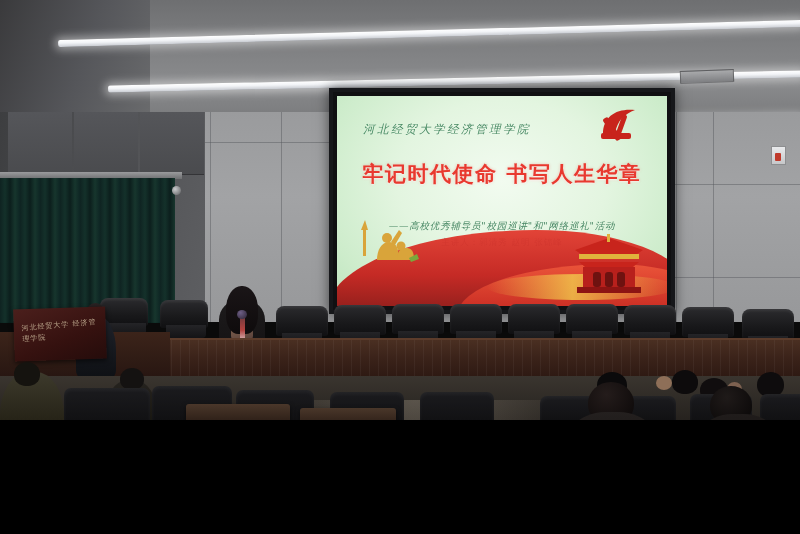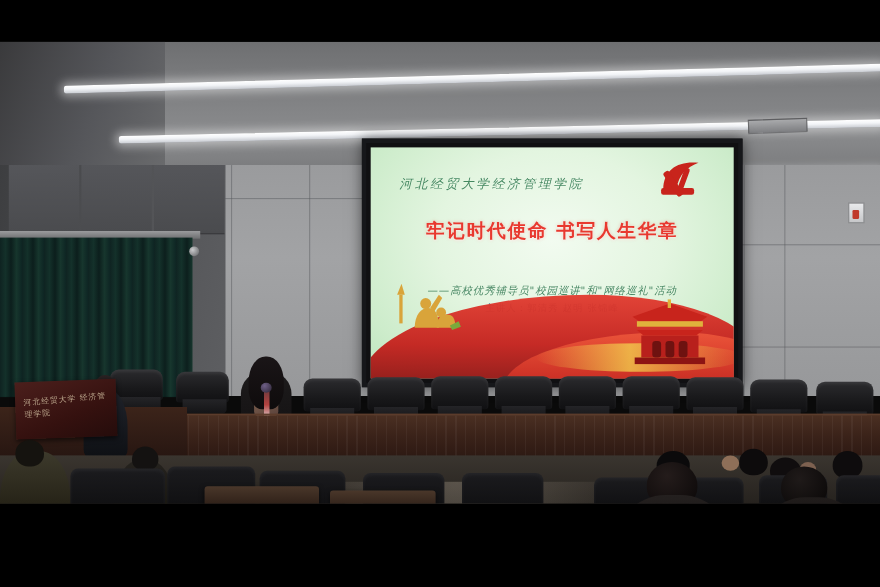--- a/index.html
+++ b/index.html
@@ -1,21 +1,20 @@
 <!DOCTYPE html>
 <html><head>
 <meta charset="utf-8">
 <style>
   html,body{margin:0;padding:0;background:#000;}
   body{font-family:"Liberation Sans",sans-serif;}
 
   .scene{
     position:relative;width:800px;height:420px;overflow:hidden;
     background:#0a0a0a;
-    margin-top:38px;
   }
 
   
   .ceiling{
     position:absolute;left:0;top:0;width:800px;height:118px;
     background:linear-gradient(180deg,#6e6f71 0%,#7d7e80 35%,#8a8b8d 70%,#7a7b7d 100%);
   }
   .ceiling-dark-left{
     position:absolute;left:0;top:0;width:150px;height:118px;
     background:linear-gradient(110deg,#3a3a3c 0%,#55565a 55%,#6a6b6d 100%);
@@ -104,21 +103,21 @@
     white-space:nowrap;
   }
 
   .emblem{
     position:absolute;right:20px;top:8px;width:52px;height:46px;
   }
 
   .main-title{
     position:absolute;left:0;right:0;top:64px;text-align:center;
     font-family:"DejaVu Sans",sans-serif;
-    font-size:17px;font-weight:bold;color:#e8392f;
+    font-size:21px;font-weight:bold;color:#e8392f;
     letter-spacing:1.5px;
     text-shadow:0 1px 2px rgba(255,255,255,.8),0 0 3px rgba(230,60,40,.35);
     white-space:nowrap;
   }
 
   .sub1{
     position:absolute;left:0;right:0;top:108px;text-align:center;
     font-family:"DejaVu Sans",sans-serif;
     font-size:10.5px;color:#2e7b52;letter-spacing:1.6px;font-style:italic;
     white-space:nowrap;opacity:.92;

